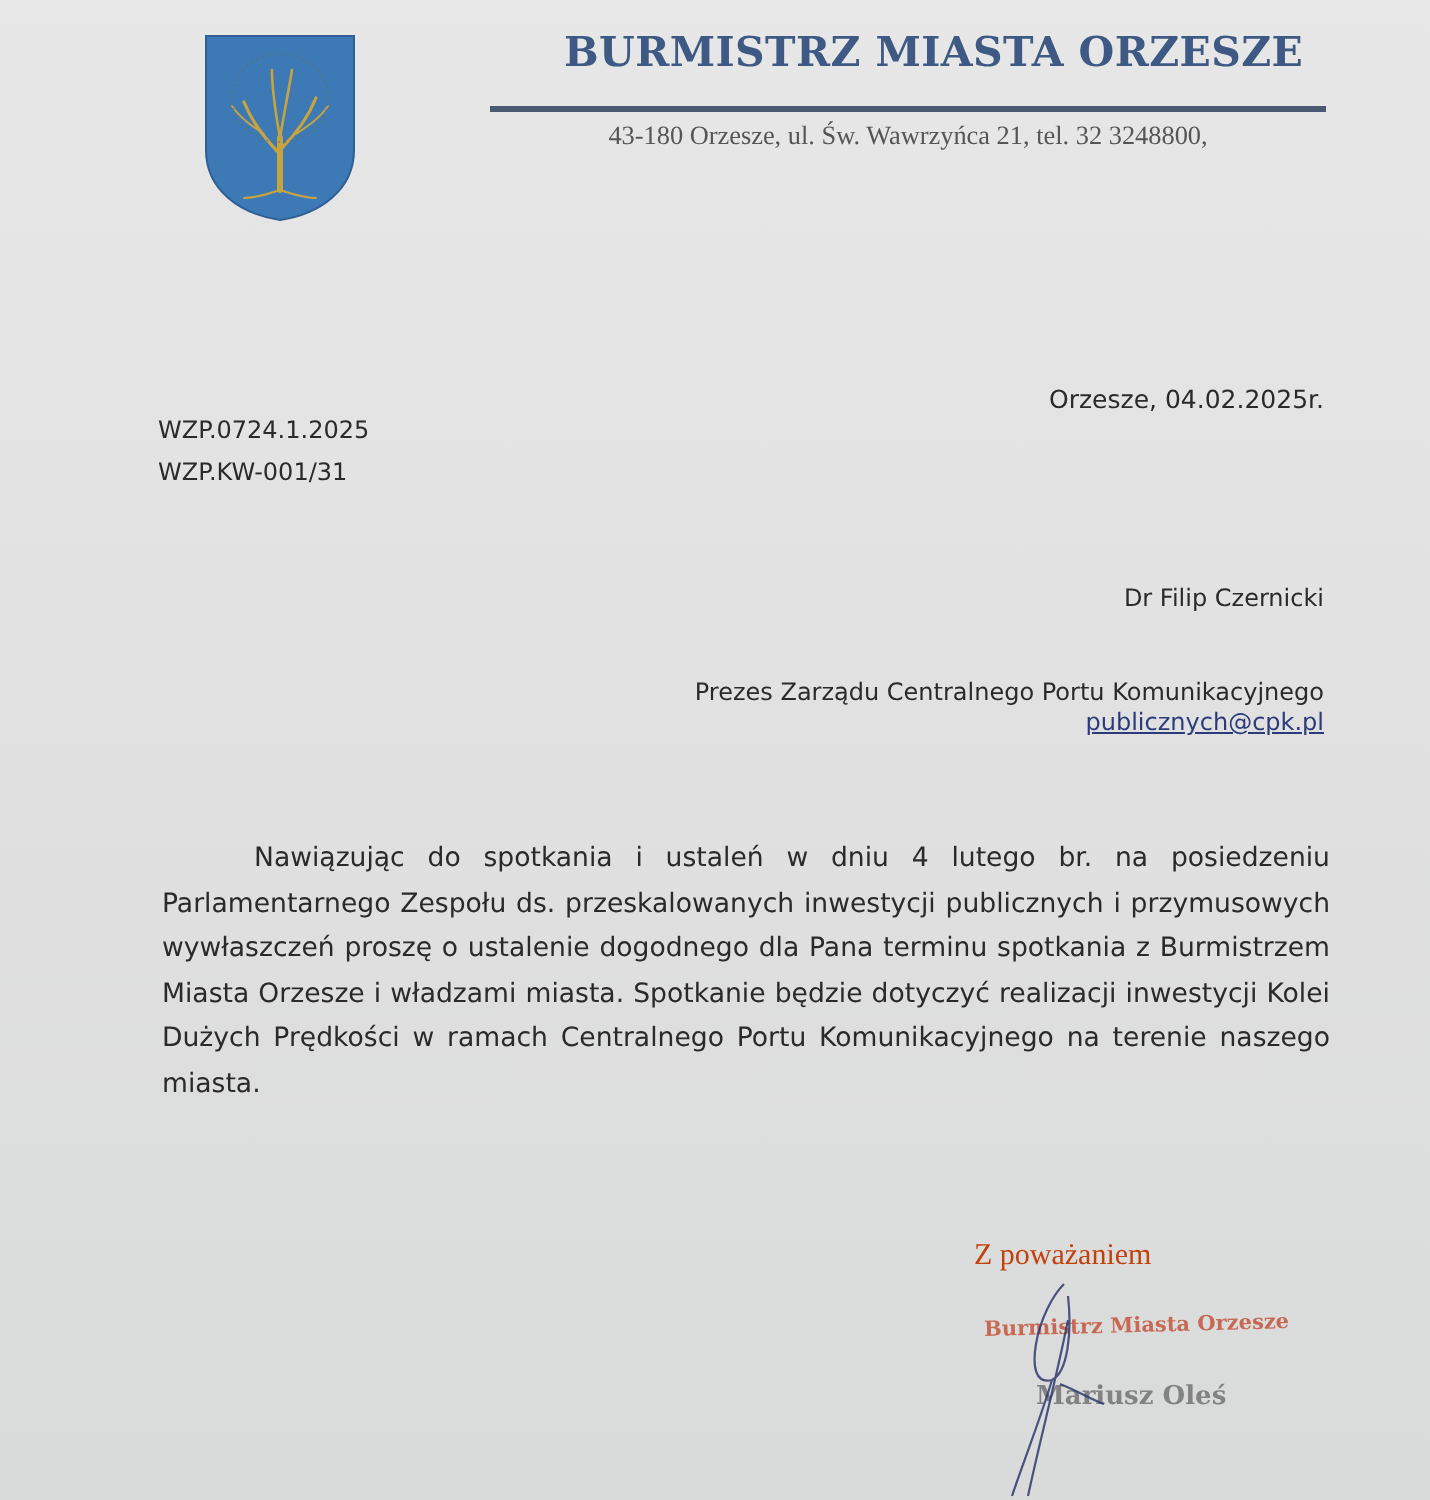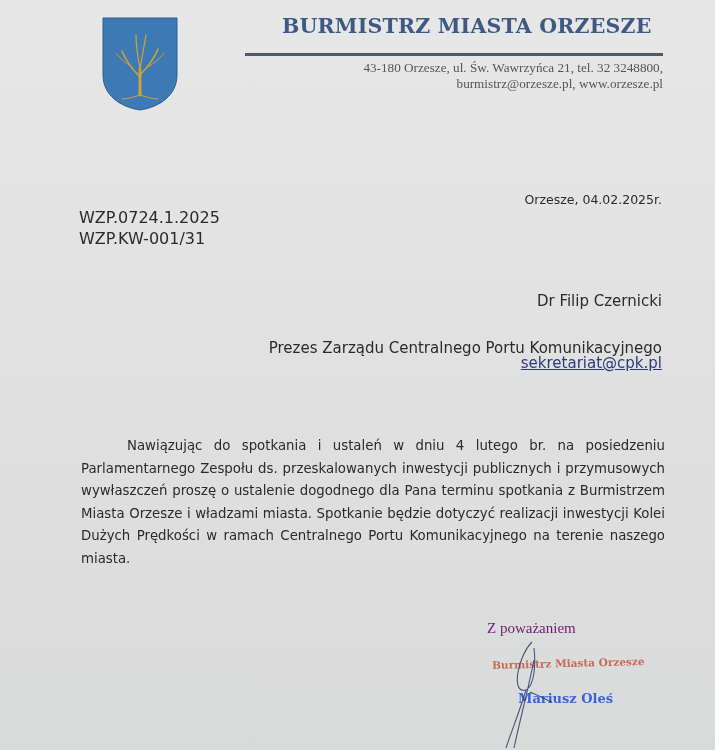--- a/index.html
+++ b/index.html
@@ -11,45 +11,45 @@
     color:#2a2a2a;
   }
   .crest { position:absolute; left:102px; top:17px; width:76px; height:94px; }
   .title {
     position:absolute; left:282px; top:14px;
     font-family:"DejaVu Serif", serif; font-weight:bold;
     font-size:20.5px; color:#3e5a84; letter-spacing:0.2px; white-space:nowrap;
   }
   .rule { position:absolute; left:245px; top:53px; width:418px; height:3px; background:#4b5a72; }
   .addr {
-    position:absolute; left:245px; top:60px; width:418px; text-align:right;
+    position:absolute; left:245px; top:60px; width:418px; text-align:center;
     font-family:"Liberation Serif", serif; font-size:13.2px; color:#555; line-height:16px;
   }
   .date { position:absolute; right:53px; top:192px; font-size:12.5px; }
-  .ref { position:absolute; left:79px; font-size:16px; }
-  .recipient { position:absolute; right:53px; font-size:15px; text-align:right; white-space:nowrap; }
+  .ref { position:absolute; left:79px; font-size:12px; }
+  .recipient { position:absolute; right:53px; font-size:12px; text-align:right; white-space:nowrap; }
   .email { color:#2b3a7a; text-decoration:underline; }
   .body-text {
-    position:absolute; left:81px; top:435px; width:584px;
+    position:absolute; left:81px; top:419px; width:584px;
     font-size:13.3px; line-height:22.6px; text-align:justify;
   }
   .body-text .indent { display:inline-block; width:46px; }
   .closing {
     position:absolute; left:487px; top:620px;
-    font-family:"Liberation Serif", serif; font-size:15px; color:#701a75;
+    font-family:"Liberation Serif", serif; font-size:15px; color:#c2410c;
   }
   .stamp-title {
     position:absolute; left:492px; top:657px;
     font-family:"DejaVu Serif", serif; font-weight:bold; font-size:10.5px;
     color:#c5553f; opacity:0.85; transform:rotate(-1.5deg); white-space:nowrap;
   }
   .stamp-name {
     position:absolute; left:518px; top:691px;
     font-family:"DejaVu Serif", serif; font-weight:bold; font-size:13px;
-    color:#1d4ed8; opacity:0.85; white-space:nowrap;
+    color:#737373; opacity:0.85; white-space:nowrap;
   }
   .signature { position:absolute; left:500px; top:640px; width:80px; height:110px; }
 </style>
 </head>
 <body>
 
 <svg class="crest" viewBox="0 0 76 94">
   <path d="M1 1 H75 V58 C75 78 58 90 38 93 C18 90 1 78 1 58 Z" fill="#3d79b5" stroke="#2f5f95" stroke-width="1"></path>
   <g stroke="#c8a440" fill="none" stroke-linecap="round">
     <path d="M38 78 L38 52" stroke-width="3"></path>
@@ -62,30 +62,29 @@
     <path d="M38 78 C32 80 26 82 20 82" stroke-width="1"></path>
     <path d="M38 78 C44 80 50 82 56 82" stroke-width="1"></path>
   </g>
   <ellipse cx="38" cy="32" rx="24" ry="22" fill="none" stroke="#5b6d70" stroke-width="0.8" stroke-dasharray="1 2" opacity="0.7"></ellipse>
 </svg>
 
 <div class="title">BURMISTRZ MIASTA ORZESZE</div>
 <div class="rule"></div>
 <div class="addr">
   <div>43-180 Orzesze, ul. Św. Wawrzyńca 21, tel. 32 3248800,</div>
-  <div>burmistrz@orzesze.pl, www.orzesze.pl</div>
 </div>
 
 <div class="date">Orzesze, 04.02.2025r.</div>
 <div class="ref" style="top:208px">WZP.0724.1.2025</div>
 <div class="ref" style="top:229px">WZP.KW-001/31</div>
 
 <div class="recipient" style="top:292px">Dr Filip Czernicki</div>
 <div class="recipient" style="top:339px">Prezes Zarządu Centralnego Portu Komunikacyjnego</div>
-<div class="recipient email" style="top:354px">sekretariat@cpk.pl</div>
+<div class="recipient email" style="top:354px">publicznych@cpk.pl</div>
 
 <div class="body-text"><span class="indent"></span><span>Nawiązując do spotkania i ustaleń w dniu 4 lutego br. na posiedzeniu Parlamentarnego Zespołu ds. przeskalowanych inwestycji publicznych i przymusowych wywłaszczeń proszę o ustalenie dogodnego dla Pana terminu spotkania z Burmistrzem Miasta Orzesze i władzami miasta.  Spotkanie będzie dotyczyć realizacji inwestycji Kolei Dużych Prędkości w ramach Centralnego Portu Komunikacyjnego na terenie naszego miasta.</span></div>
 
 <div class="closing">Z poważaniem</div>
 <div class="stamp-title">Burmistrz Miasta Orzesze</div>
 <div class="stamp-name">Mariusz Oleś</div>
 <svg class="signature" viewBox="0 0 80 110">
   <path d="M32 2 C26 8 20 20 18 32 C16 44 18 52 26 50 C34 46 36 26 34 8 M30 52 C40 56 46 60 52 62 M26 50 C20 70 12 90 6 108 M34 20 C28 50 20 80 14 108" fill="none" stroke="#2e3a6e" stroke-width="1.1" opacity="0.85"></path>
 </svg>
 

